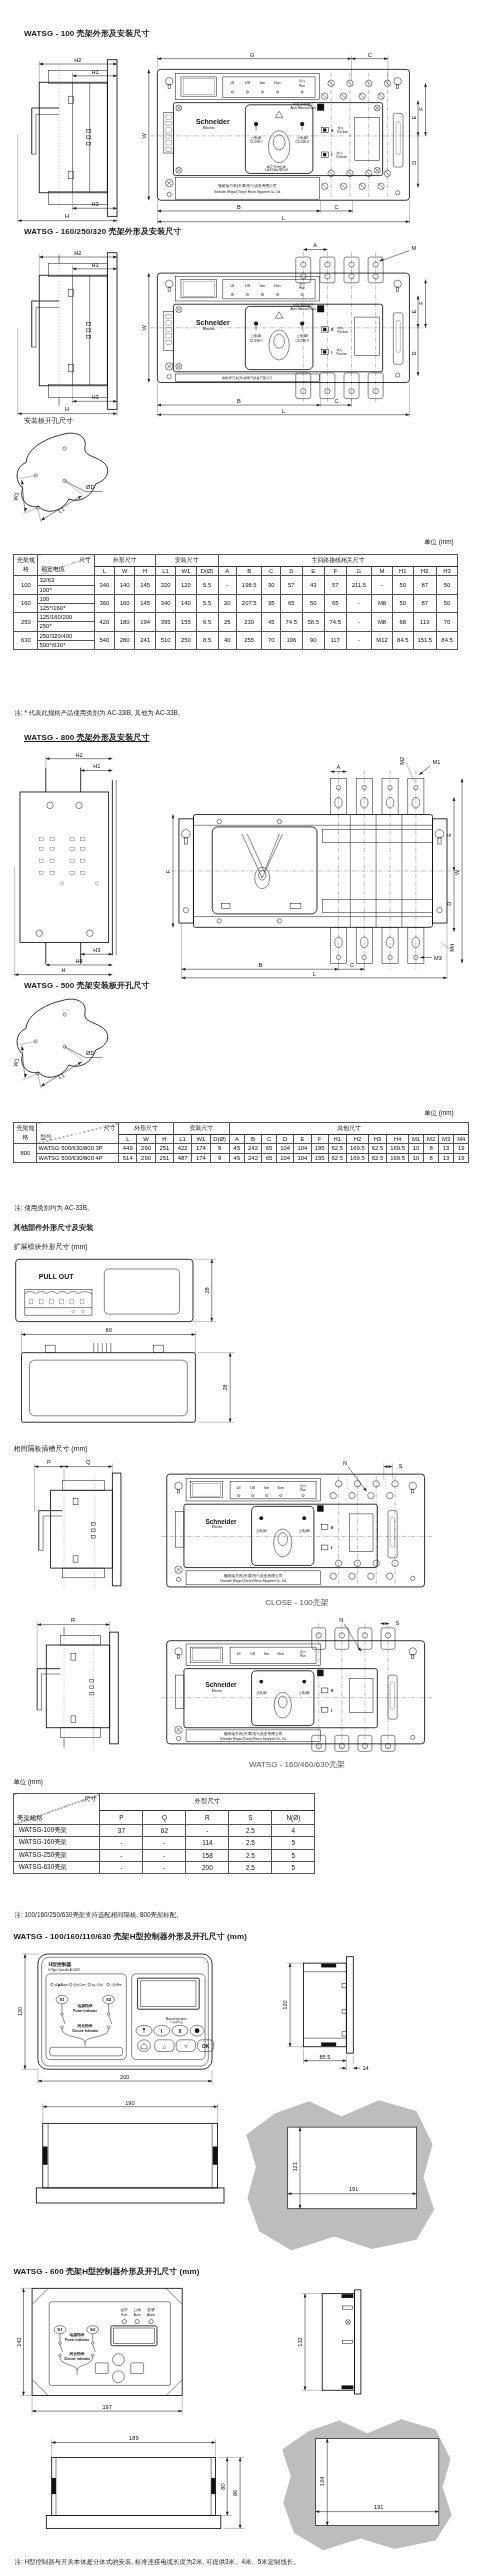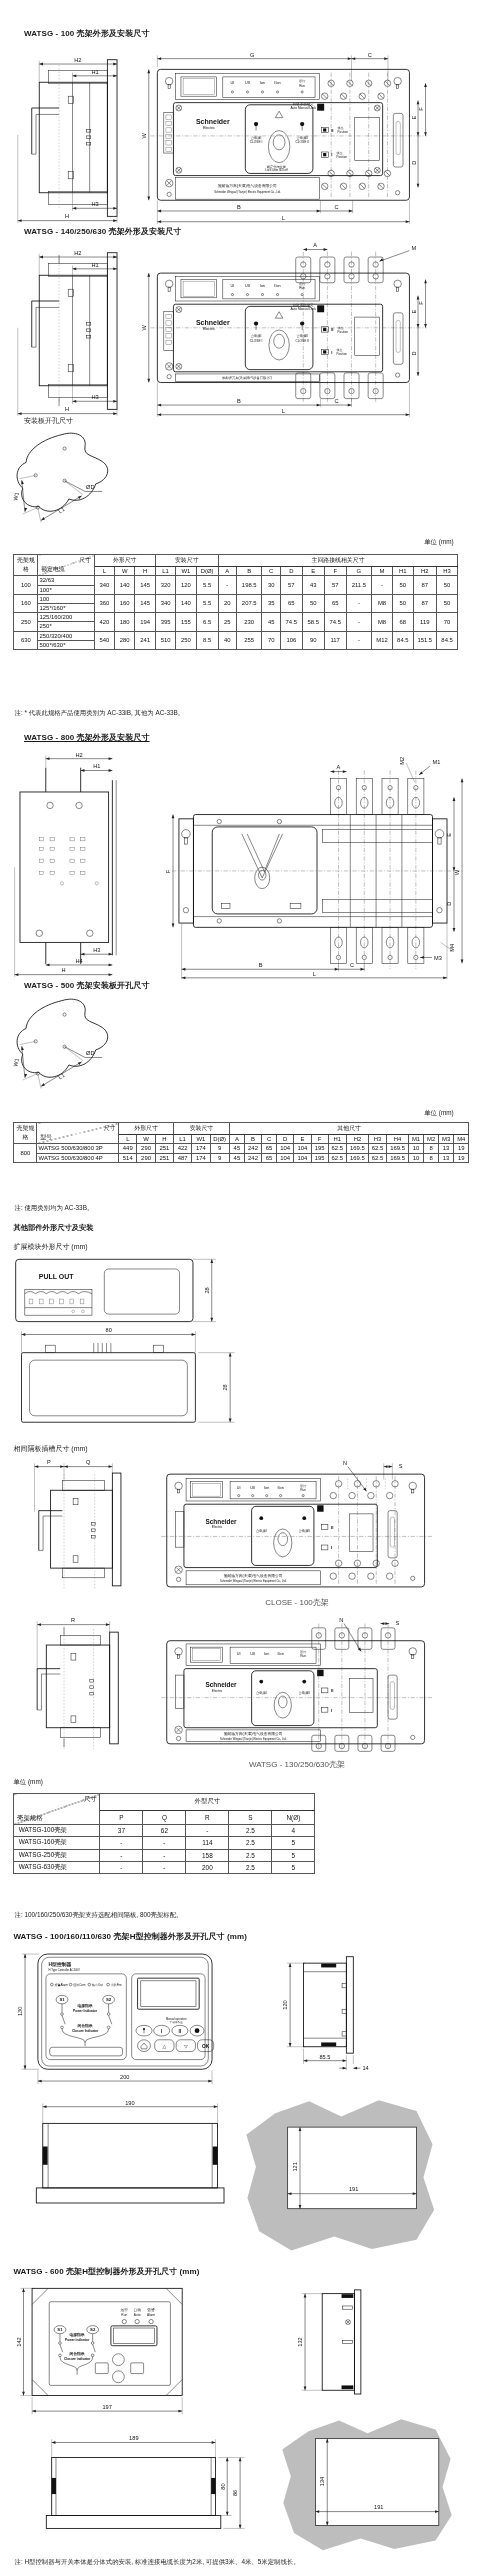--- a/index.html
+++ b/index.html
@@ -254,21 +254,21 @@
     <text class="d" x="180" y="298" text-anchor="middle">B</text>
     <line class="s" x1="332" y1="302" x2="392" y2="302"></line>
       <polygon class="ar" points="392,302 385,299.4 385,304.6"></polygon>
     <text class="d" x="362" y="298" text-anchor="middle">C</text>
     <line class="s" x1="28" y1="322" x2="498" y2="322"></line>
       <polygon class="ar" points="28,322 35,319.4 35,324.6"></polygon>
       <polygon class="ar" points="498,322 491,319.4 491,324.6"></polygon>
     <text class="d" x="263" y="318" text-anchor="middle">L</text>
   </svg>
 
-  <div class="abs h1" style="left:24px;top:214px;">WATSG - 140/250/630 壳架外形及安装尺寸</div>
+  <div class="abs h1" style="left:24px;top:214px;">WATSG - 160/250/320 壳架外形及安装尺寸</div>
 
   <svg class="abs" style="left:8px;top:230px;" width="129" height="177" viewBox="0 0 240 330">
     <rect class="sb" x="185" y="20" width="18" height="292"></rect>
     <rect class="s" x="75" y="40" width="110" height="24"></rect>
       <rect class="s" x="75" y="266" width="110" height="24"></rect>
     <line class="s" x1="95" y1="24" x2="95" y2="40"></line>
       <line class="s" x1="95" y1="290" x2="95" y2="306"></line>
     <rect class="sb" x="58" y="62" width="127" height="206"></rect>
     <line class="s" x1="120" y1="62" x2="120" y2="268"></line>
       <line class="s" x1="152" y1="62" x2="152" y2="268"></line>
@@ -1203,21 +1203,21 @@
       <rect class="s" x="376" y="222" width="26" height="30" rx="4"></rect>
         <circle class="s" cx="389" cy="242" r="5"></circle>
       <rect class="s" x="419" y="222" width="26" height="30" rx="4"></rect>
         <circle class="s" cx="432" cy="242" r="5"></circle>
     </g>
     <rect class="s" x="56" y="212" width="250" height="22"></rect>
     <text class="t7" x="181" y="222" text-anchor="middle">施耐德万高(天津)电气设备有限公司</text>
     <text class="t5" x="181" y="231" text-anchor="middle">Schneider Wingoal (Tianjin) Electric Equipment Co., Ltd.</text>
   </svg>
 
-  <div class="abs cap" style="left:156px;top:1747px;width:282px;">WATSG - 130/250/630壳架</div>
+  <div class="abs cap" style="left:156px;top:1747px;width:282px;">WATSG - 160/460/630壳架</div>
 
   <div class="abs note" style="left:13.4px;top:1766px;">单位 (mm)</div>
 
   <table class="abs tbl" style="left:13.4px;top:1781px;width:301px;font-size:6.4px;">
     <colgroup>
         <col style="width:86px">
         <col style="width:43px">
         <col style="width:43px">
         <col style="width:43px">
         <col style="width:43px">

